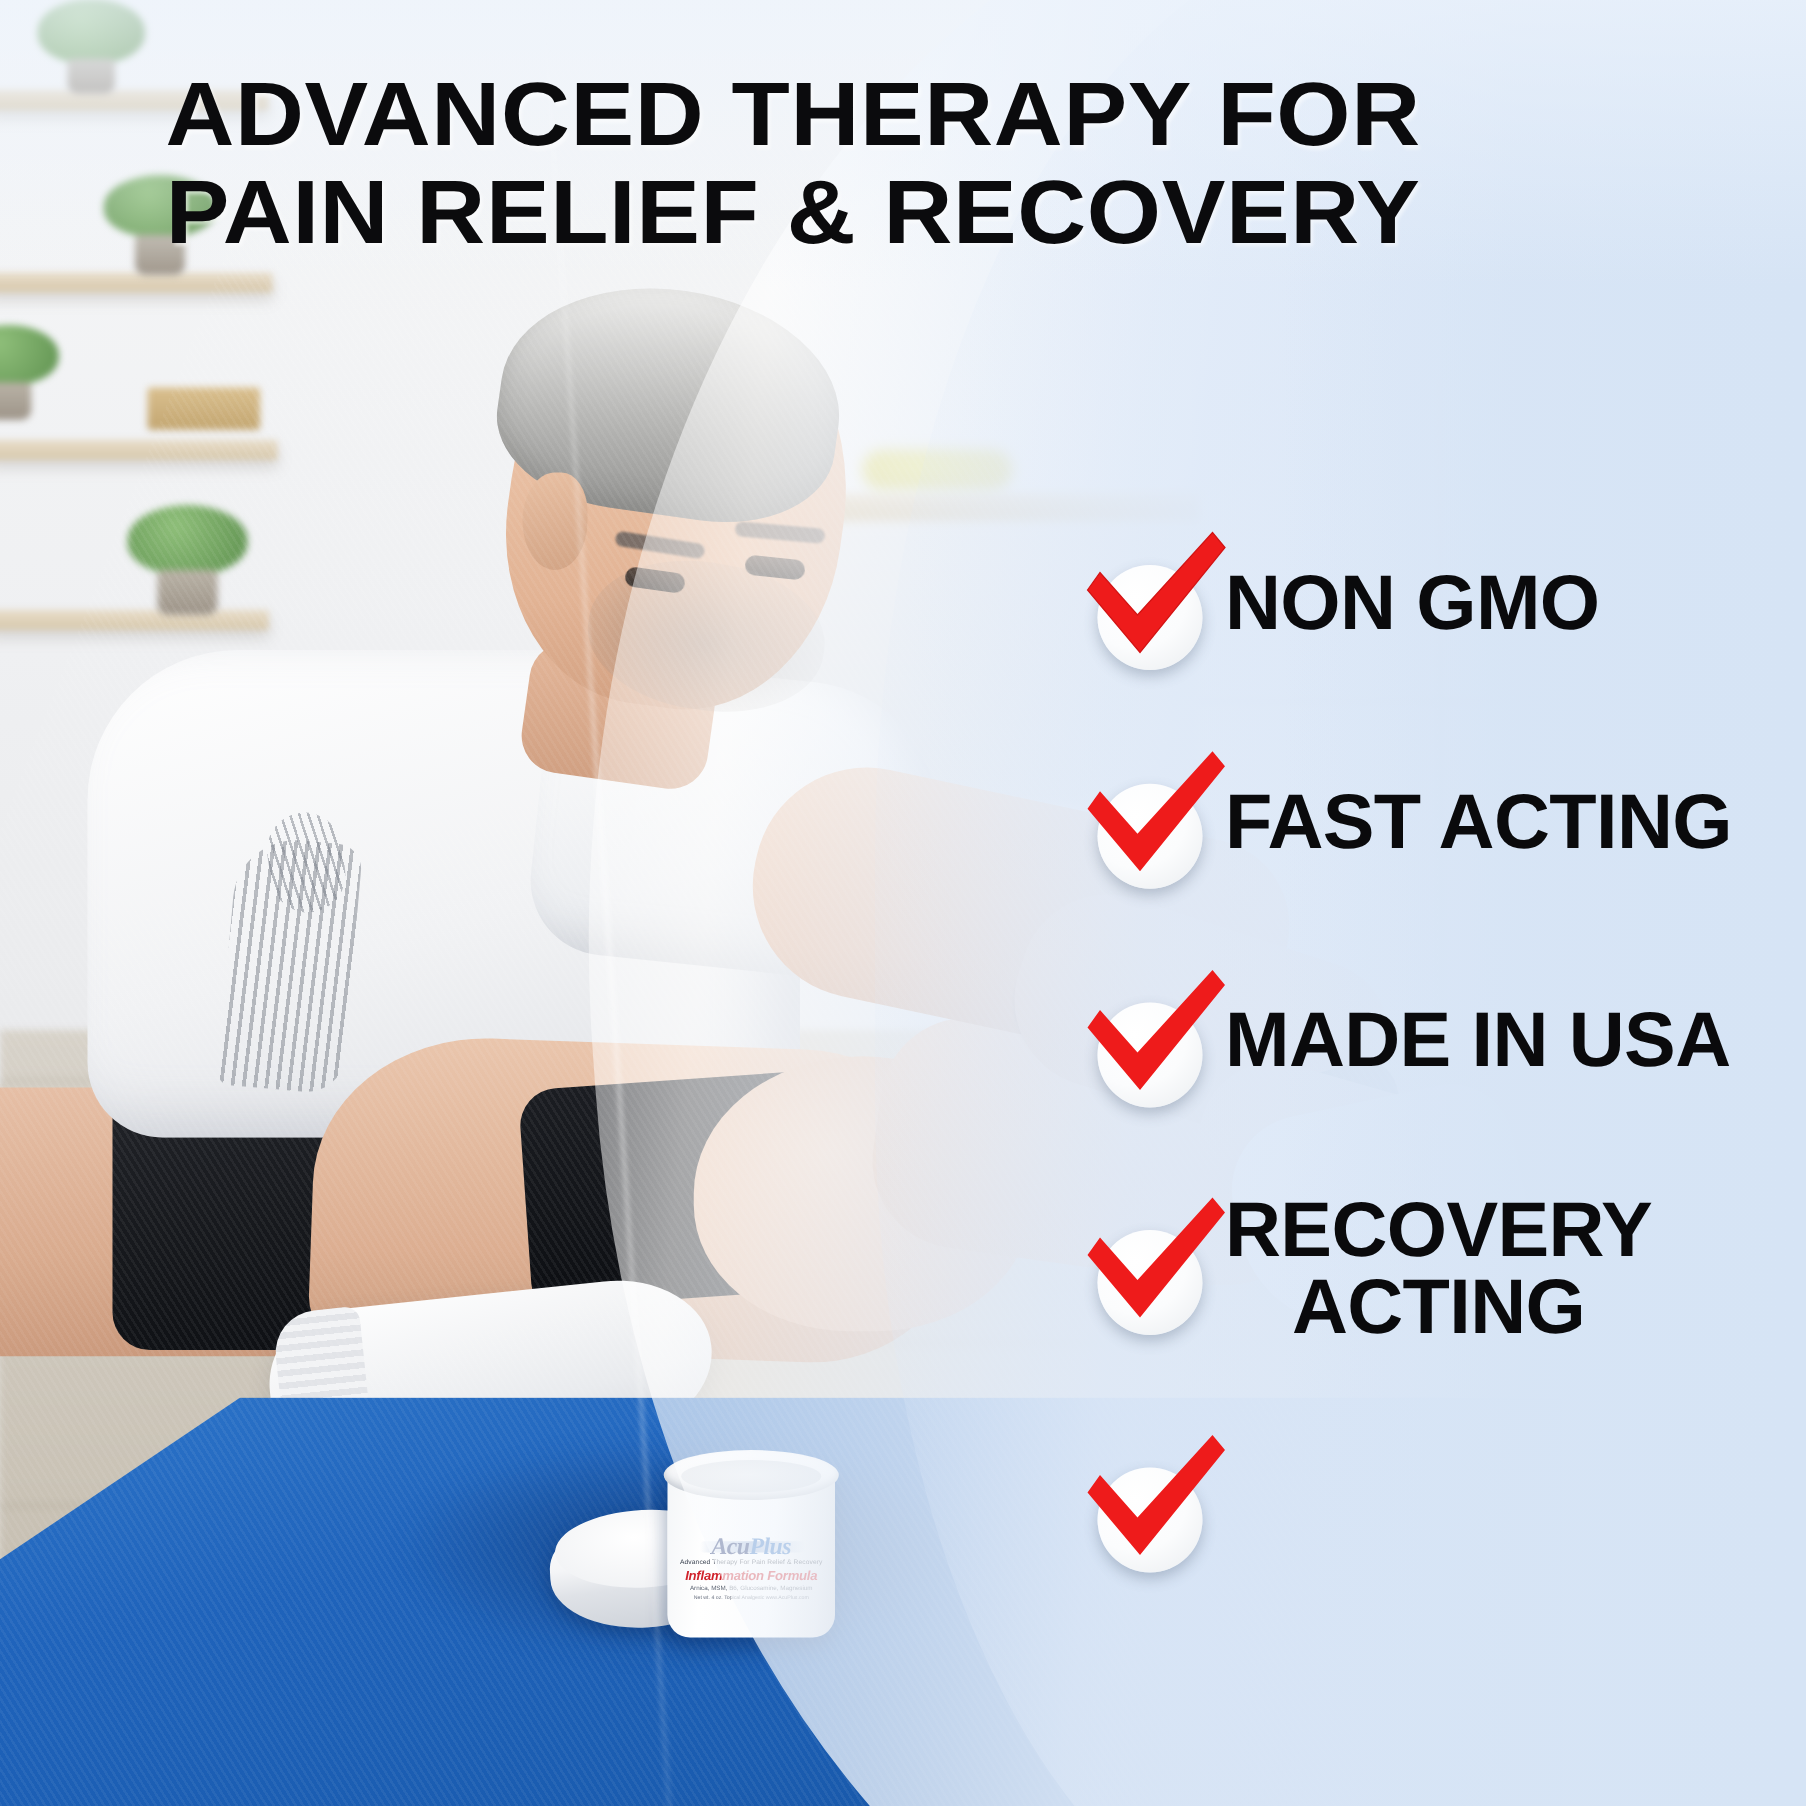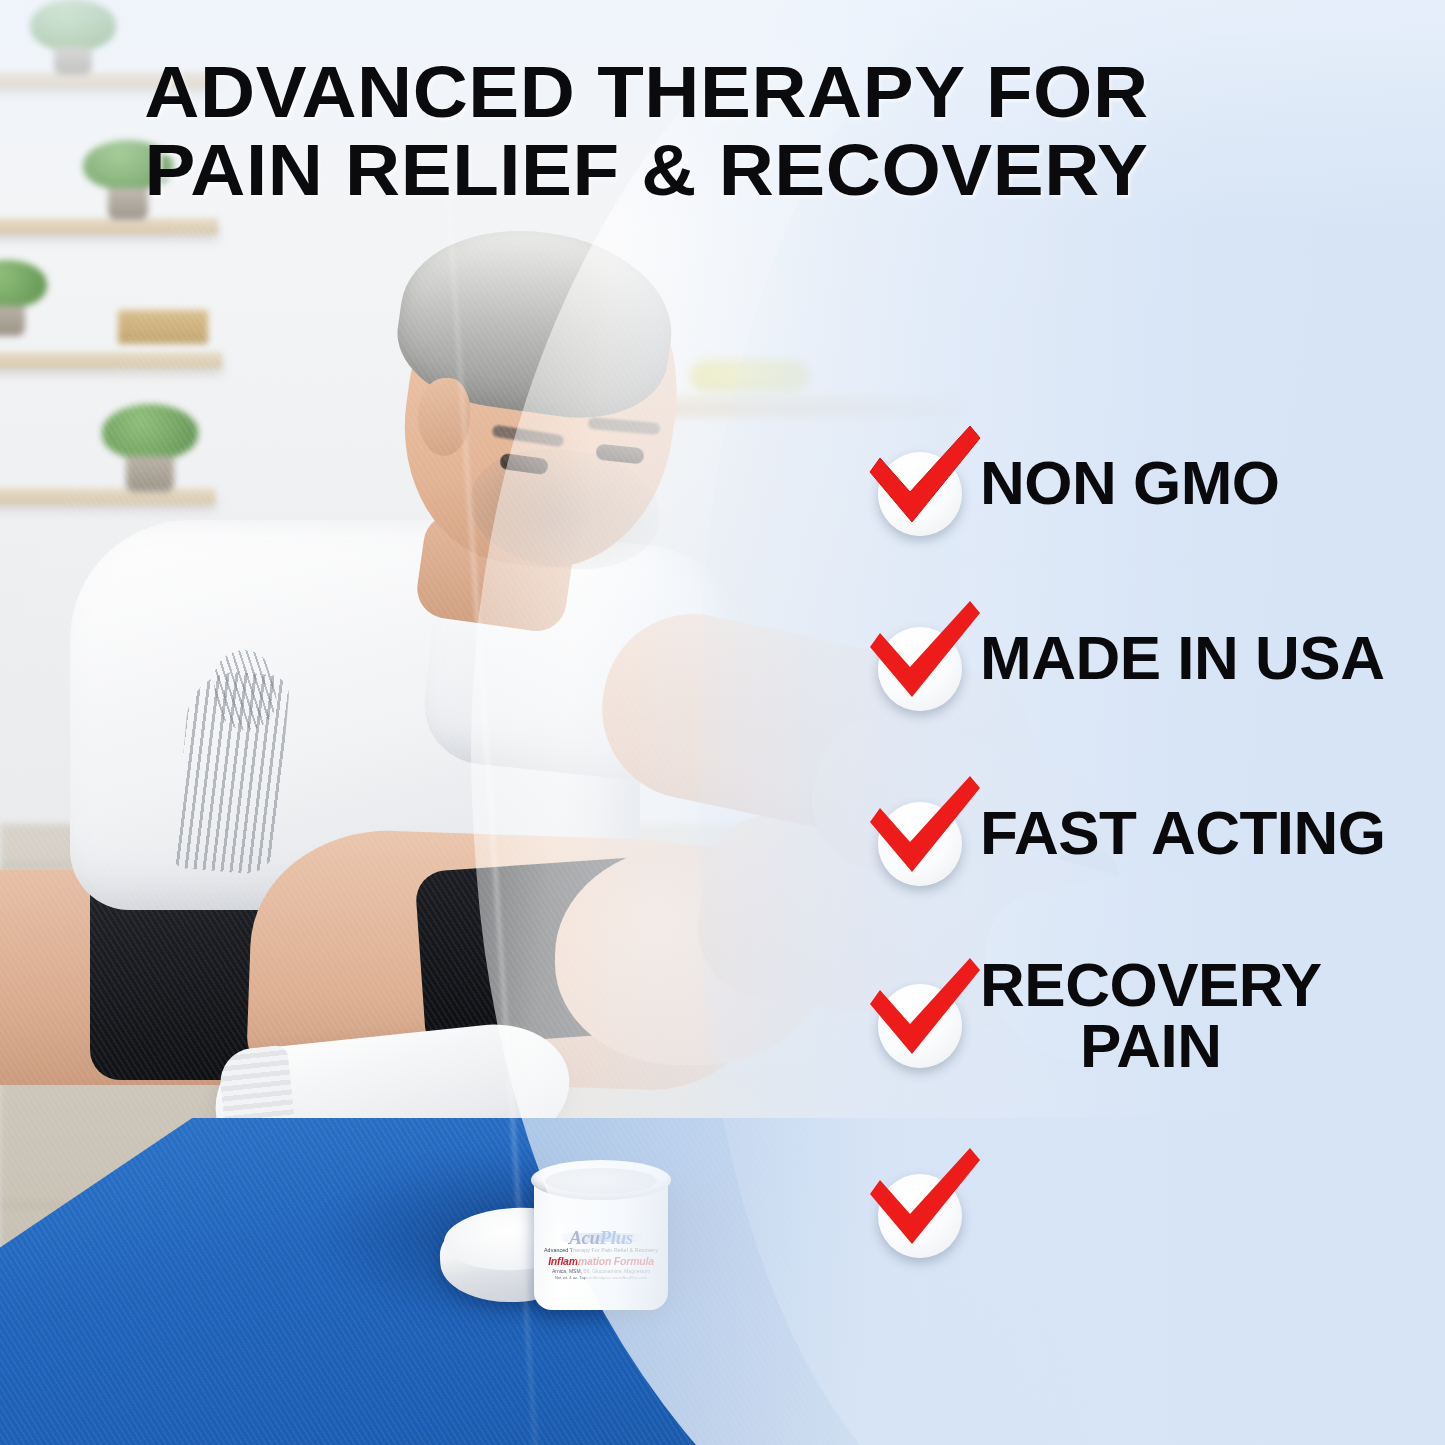--- a/index.html
+++ b/index.html
@@ -180,21 +180,21 @@
     position:absolute; left:486px; top:-130px; width:3px; height:1780px;
     background:linear-gradient(180deg, rgba(255,255,255,0), rgba(255,255,255,.55), rgba(255,255,255,0));
     transform:rotate(-4deg); filter:blur(2px);
   }
   .rightwash { position:absolute; right:0; top:0; width:420px; height:100%;
     background:linear-gradient(90deg, rgba(214,228,245,0), rgba(214,228,245,.75) 45%, #d6e4f5 100%); }
   .topwash { position:absolute; left:0; top:0; width:100%; height:230px;
     background:linear-gradient(180deg, rgba(236,243,252,.72), rgba(236,243,252,0)); }
 
   
-  .headline { position:absolute; left:12px; top:58px; width:1269px; text-align:center;
+  .headline { position:absolute; left:0; top:58px; width:1269px; text-align:center;
     z-index:20; pointer-events:none; }
   .headline .line { font-family:"Liberation Sans Narrow","Liberation Sans", sans-serif;
     font-weight:bold; font-size:72px; line-height:.97; color:#0b0b0d;
     letter-spacing:.5px; transform:scaleX(1.06); transform-origin:center;
     text-shadow:2px 3px 3px rgba(255,255,255,.55); }
   .headline .line2 { margin-top:8px; }
 
   
   .benefits { position:absolute; left:866px; top:396px; width:578px; z-index:25; }
   .benefit { position:relative; display:flex; align-items:center; height:175px; }
@@ -330,46 +330,46 @@
     </div>
 
     <div class="benefit">
       <div class="check-wrap">
         <div class="disc"></div>
         <svg class="tick" viewBox="0 0 118 112">
           <path d="M4 48 L14 34 L44 68 L104 2 L114 14 L46 98 Z" fill="#ee1b1b"></path>
         </svg>
       </div>
       <div class="benefit-label">
+        <span>FAST ACTING</span>
+      </div>
+    </div>
+
+    <div class="benefit">
+      <div class="check-wrap">
+        <div class="disc"></div>
+        <svg class="tick" viewBox="0 0 118 112">
+          <path d="M4 48 L14 34 L44 68 L104 2 L114 14 L46 98 Z" fill="#ee1b1b"></path>
+        </svg>
+      </div>
+      <div class="benefit-label">
         <span>MADE IN USA</span>
       </div>
     </div>
 
-    <div class="benefit">
-      <div class="check-wrap">
-        <div class="disc"></div>
-        <svg class="tick" viewBox="0 0 118 112">
-          <path d="M4 48 L14 34 L44 68 L104 2 L114 14 L46 98 Z" fill="#ee1b1b"></path>
-        </svg>
-      </div>
-      <div class="benefit-label">
-        <span>FAST ACTING</span>
-      </div>
-    </div>
-
     <div class="benefit tall">
       <div class="check-wrap">
         <div class="disc"></div>
         <svg class="tick" viewBox="0 0 118 112">
           <path d="M4 48 L14 34 L44 68 L104 2 L114 14 L46 98 Z" fill="#ee1b1b"></path>
         </svg>
       </div>
       <div class="benefit-label">
         <span>RECOVERY</span>
-        <span class="l2">PAIN</span>
+        <span class="l2">ACTING</span>
       </div>
     </div>
 
     <div class="benefit tall">
       <div class="check-wrap">
         <div class="disc"></div>
         <svg class="tick" viewBox="0 0 118 112">
           <path d="M4 48 L14 34 L44 68 L104 2 L114 14 L46 98 Z" fill="#ee1b1b"></path>
         </svg>
       </div>

